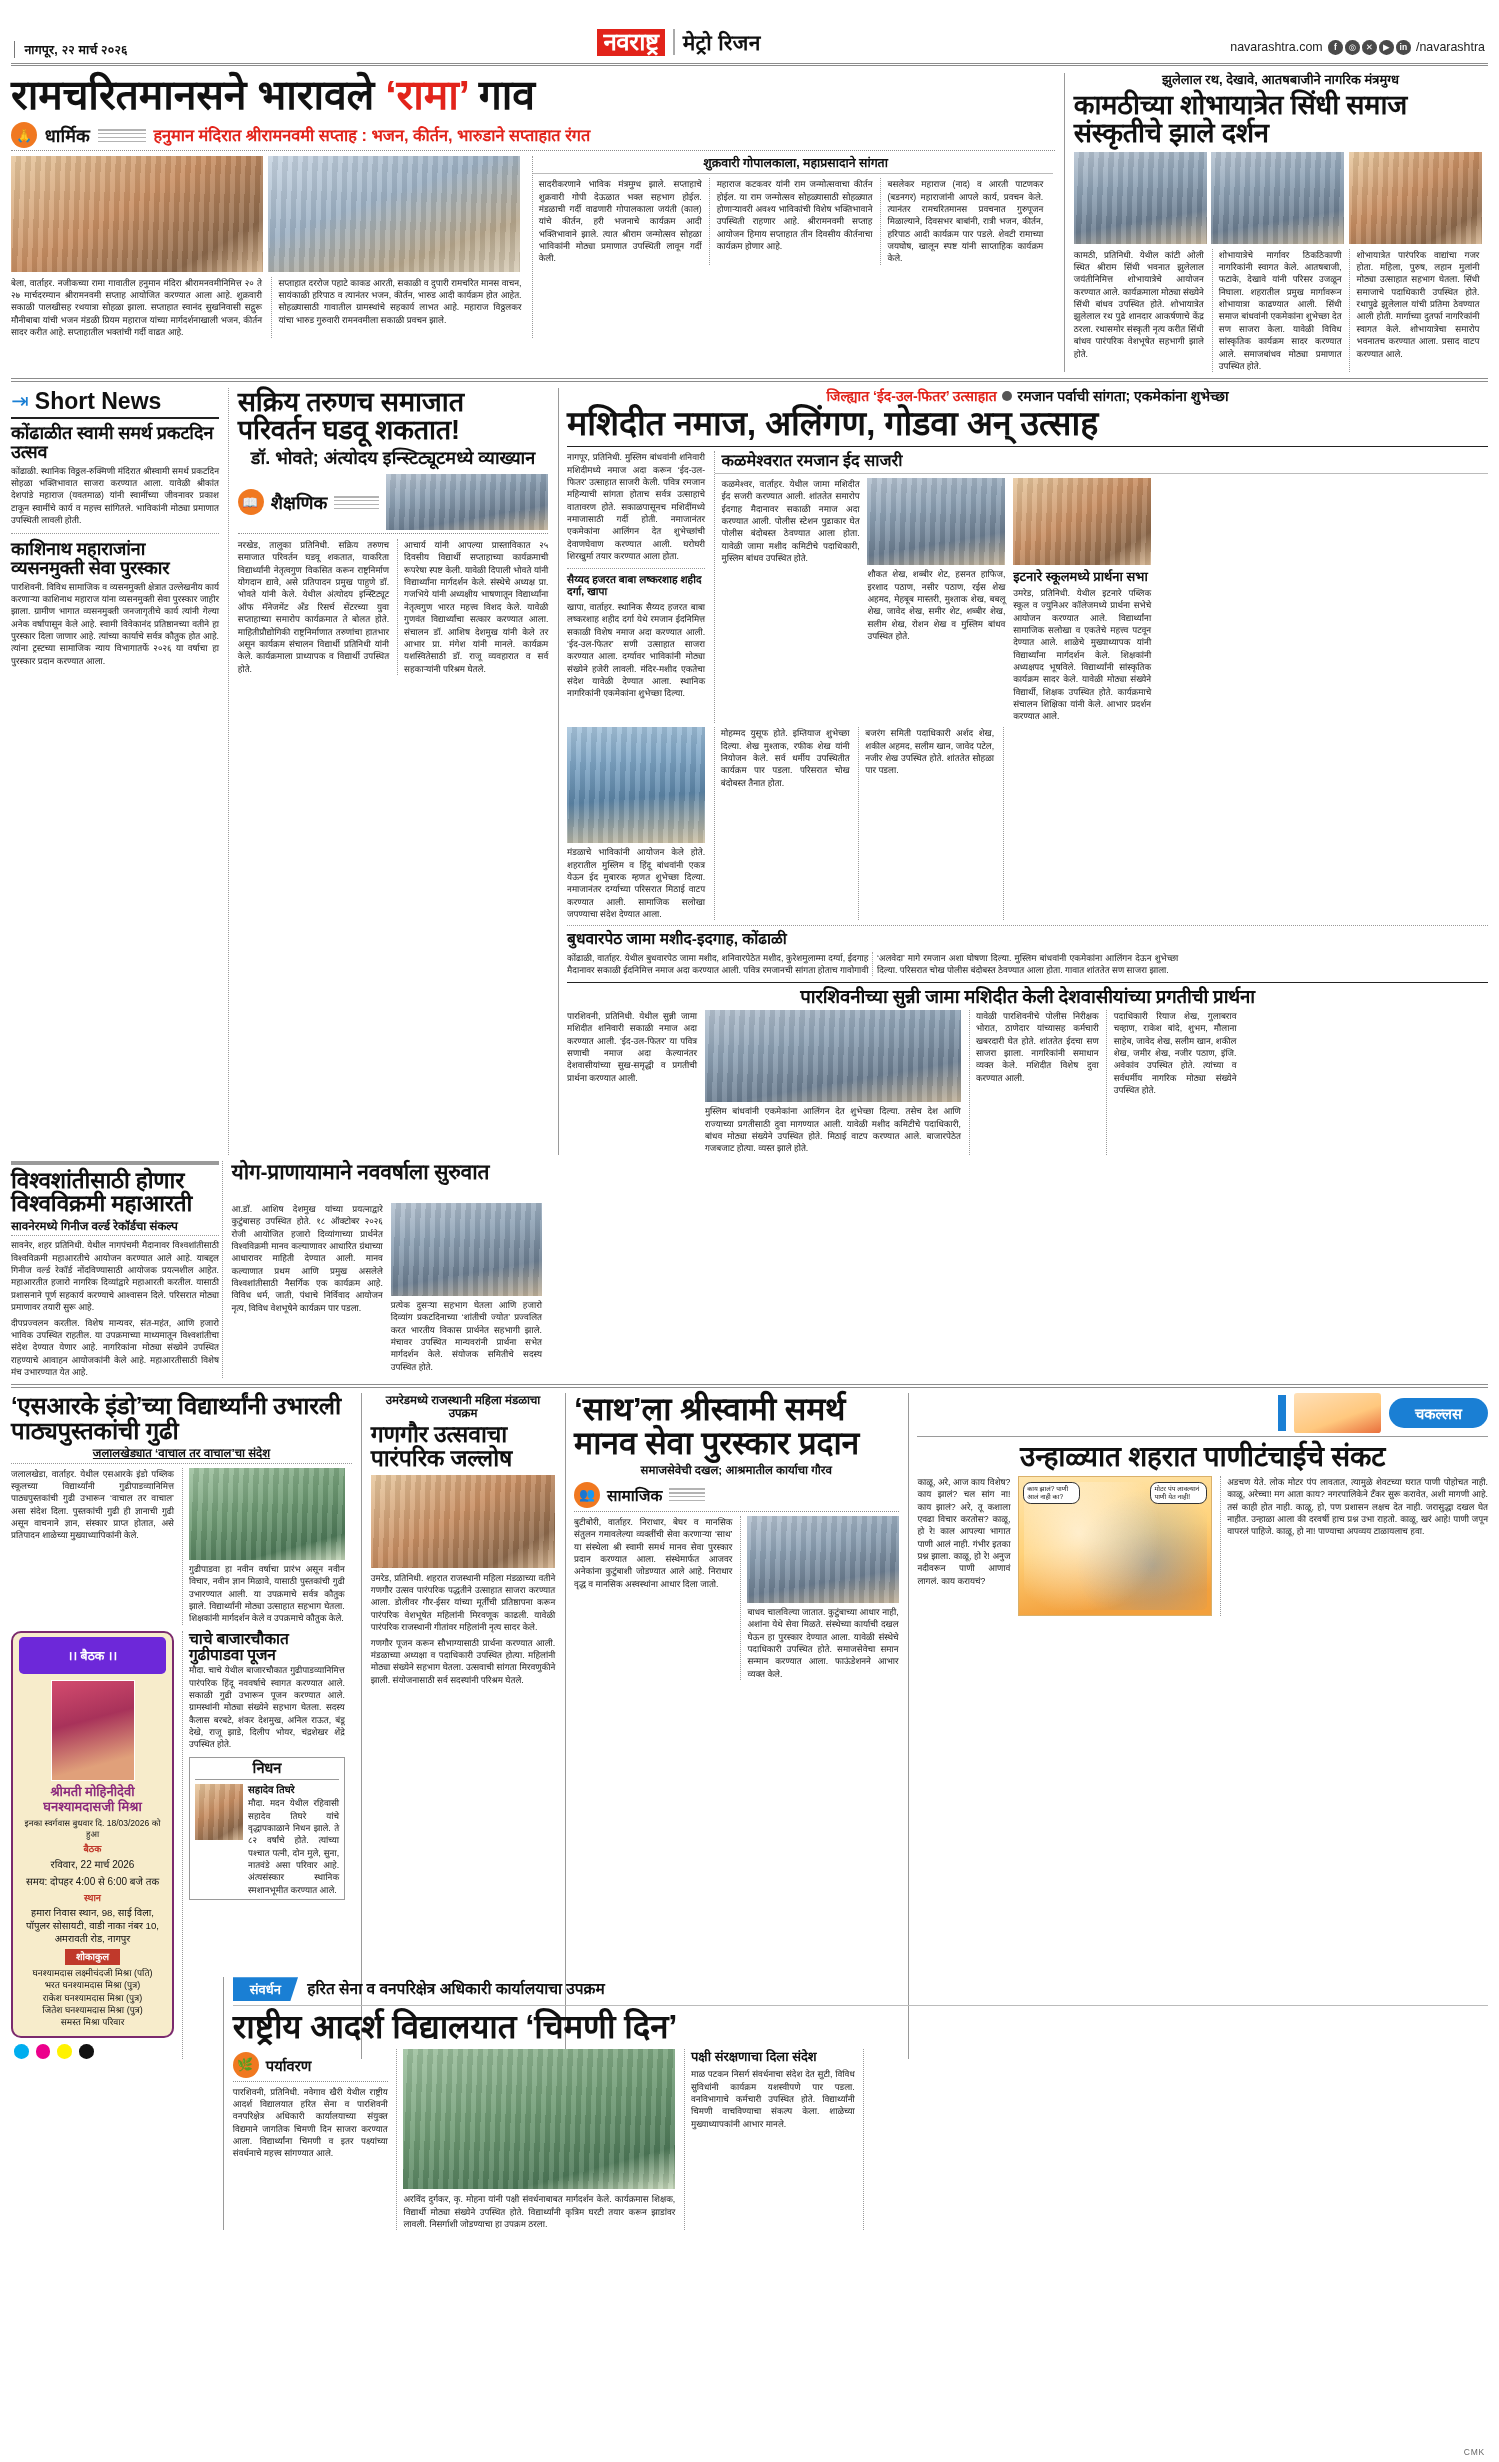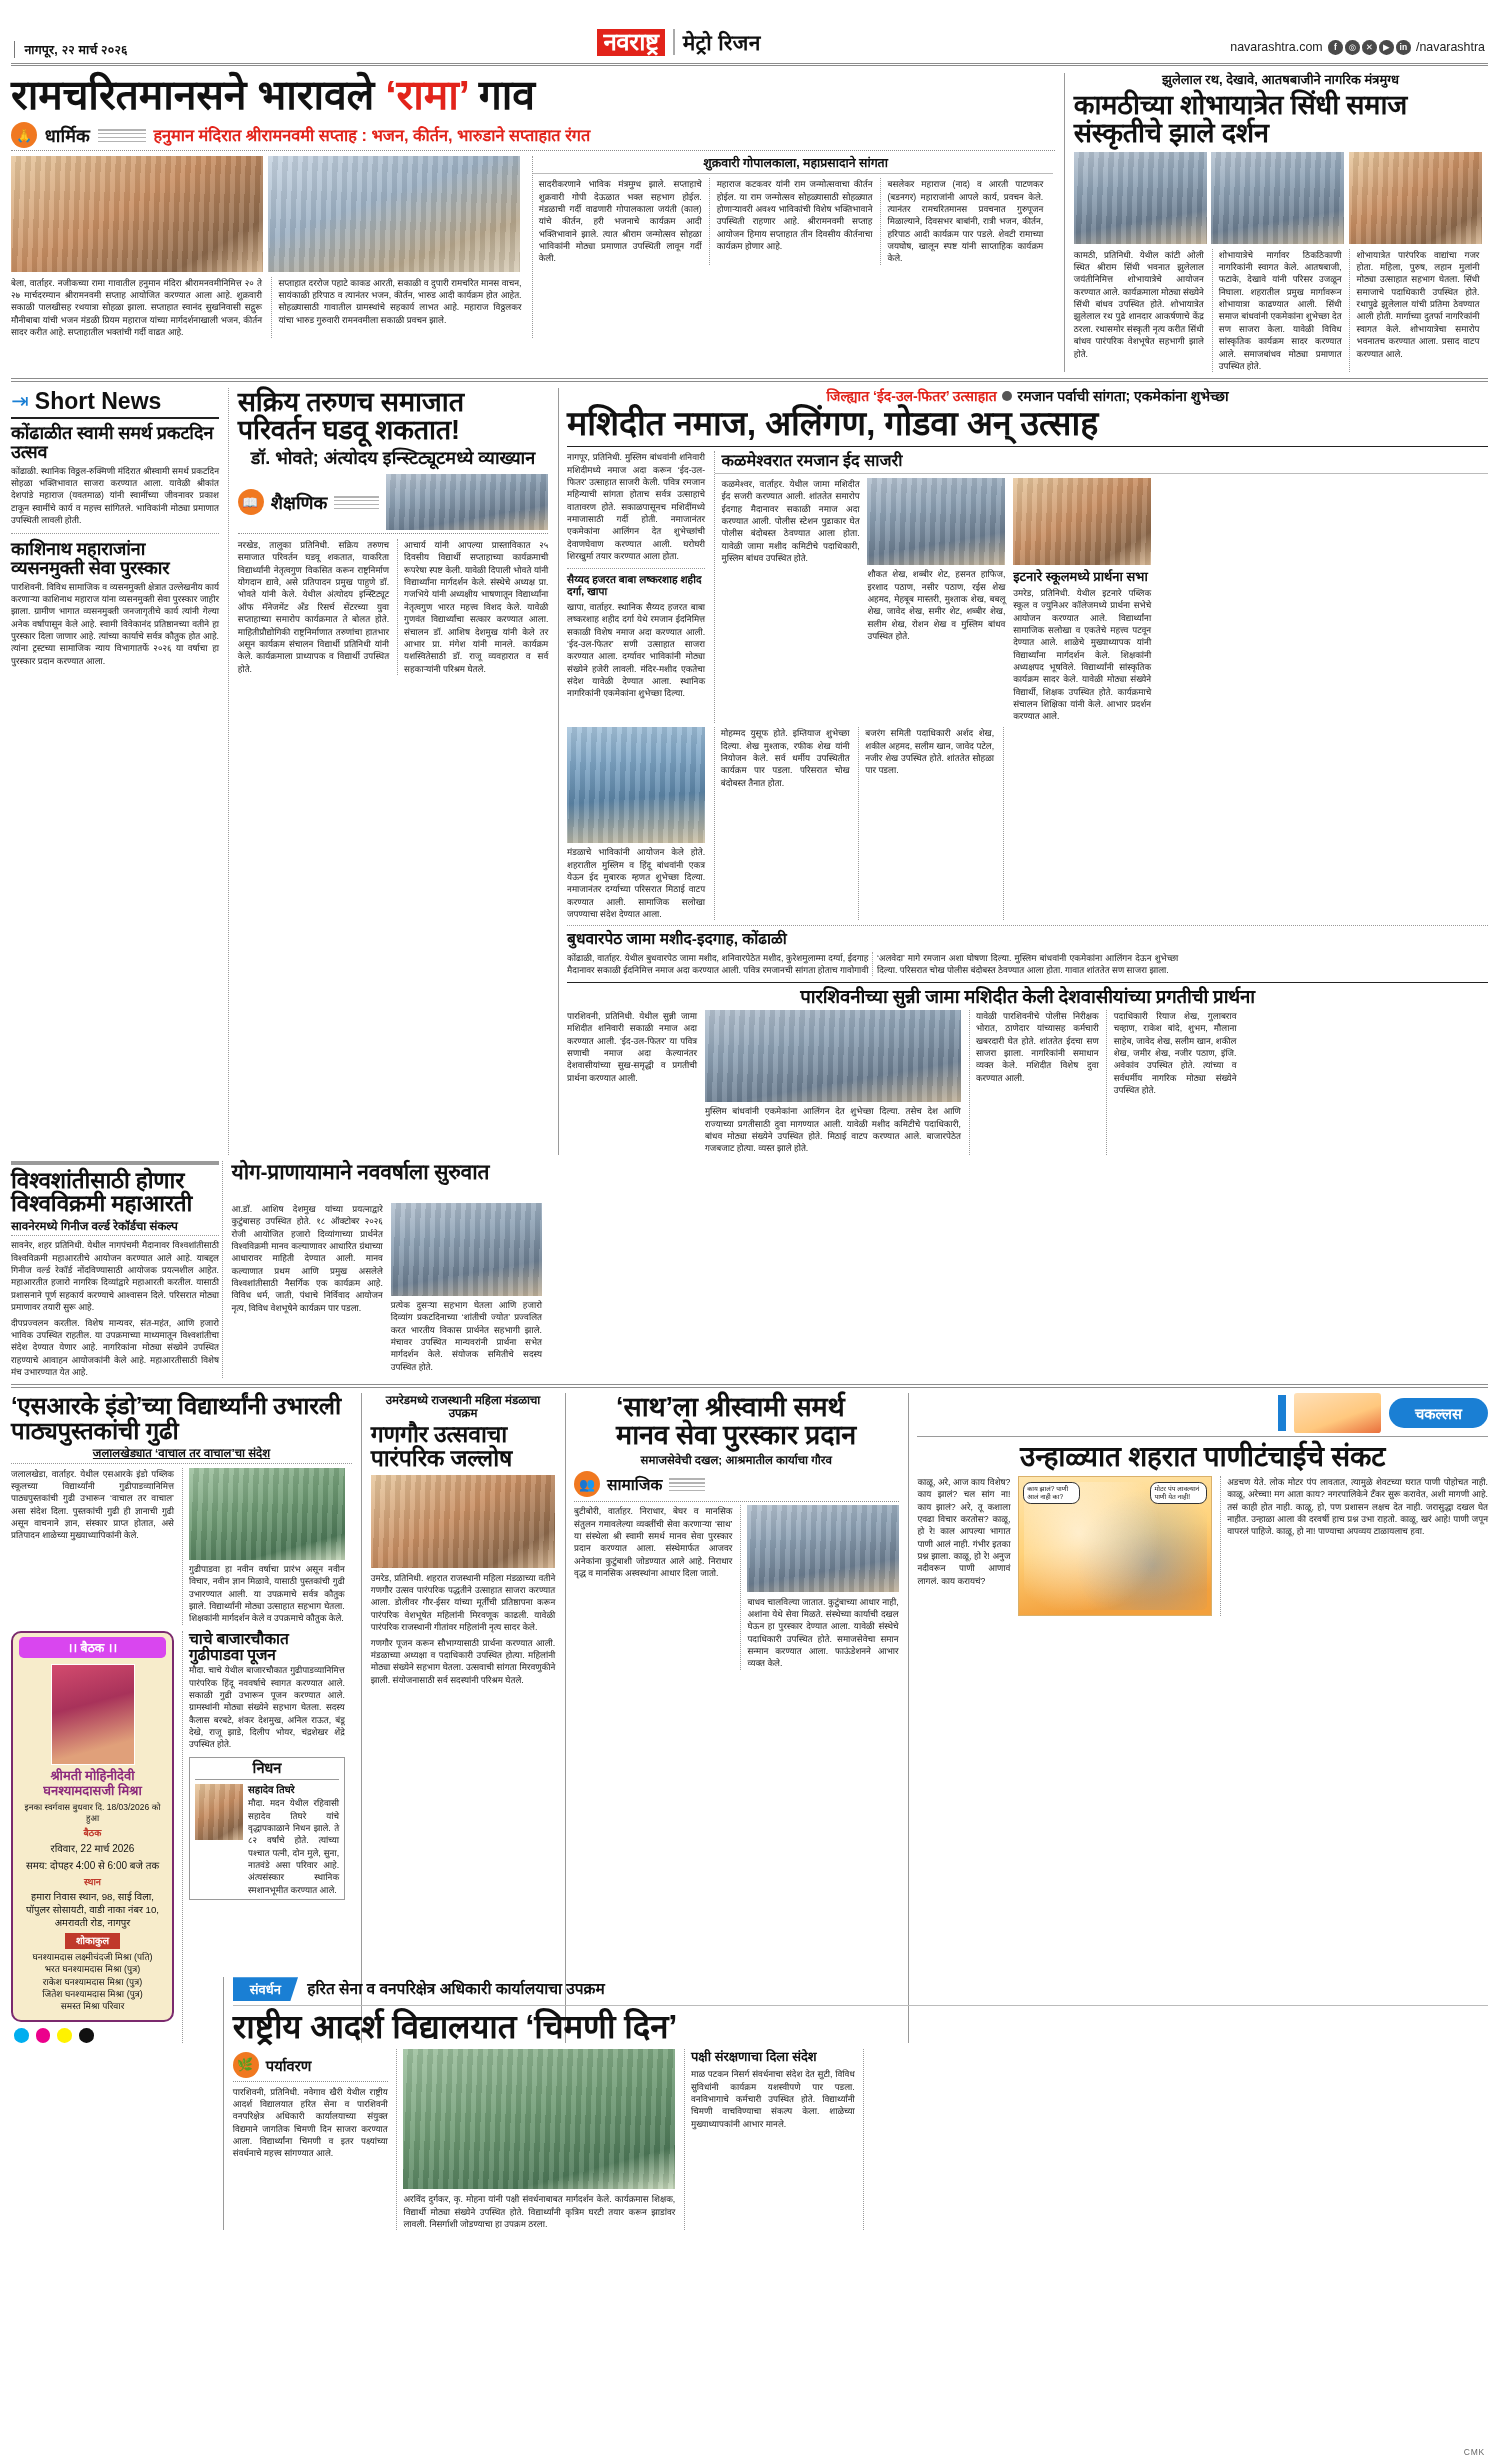--- a/index.html
+++ b/index.html
@@ -51,21 +51,21 @@
 
   .pill-blue { background: #1a7fd4; color: #fff; font-size: 13px; font-weight: 700; padding: 3.1px 17px;
                clip-path: polygon(0 0, 100% 0, 88% 100%, 0% 100%); }
   .pill-round { background: #1a7fd4; color: #fff; font-size: 14.7px; font-weight: 700; padding: 4.7px 26px; border-radius: 17px; }
 
   .hrule-grey { height: 3.9px; background: #9a9a9a; }
   .box { border: 0.8px solid #9a9a9a; }
 
   
   .obit { border: 2.3px solid #7b2a6e; border-radius: 10px; background: #f7eccb; padding: 4.7px 6.2px 7.8px 6.2px; text-align: center; }
-  .obit-top { background: #d946ef; color: #fff; font-size: 12.4px; font-weight: 700; border-radius: 4.7px; padding: 2px 0; }
+  .obit-top { background: #6d28d9; color: #fff; font-size: 12.4px; font-weight: 700; border-radius: 4.7px; padding: 10px 0; }
   .obit-portrait { width: 84px; height: 101px; margin: 5.4px auto 3.9px auto; border: 1.6px solid #fff;
                    background: linear-gradient(165deg,#d34b6e,#a8325a 40%,#e0a07a 80%); }
   .obit-name { color: #8c2a7d; font-size: 13px; font-weight: 700; line-height: 1.15; }
   .obit-line { font-size: 8.5px; margin-top: 2.3px; }
   .obit-div { color: #c0392b; font-size: 9.3px; font-weight: 700; margin: 3.1px 0 1.6px 0; }
   .obit-tag { display: inline-block; background: #c0392b; color: #fff; font-size: 9.7px; font-weight: 700; padding: 1.6px 11px; margin: 3.9px 0 2.3px 0; }
   .obit-fam { font-size: 9px; line-height: 1.35; }
 
   .cmyk { display: flex; gap: 7px; padding: 6.2px 0 0 3.1px; }
   .cmyk span { width: 14.7px; height: 14.7px; border-radius: 50%; display: block; }
@@ -327,21 +327,21 @@
 
     <div style="width:194px; border-left:0.8px solid #9a9a9a; padding-left:8.5px;">
       <div class="kicker" style="font-size:11.6px; text-align:center;">उमरेडमध्ये राजस्थानी महिला मंडळाचा उपक्रम</div>
       <div class="hl" style="font-size:23px; margin-top:2.3px;">गणगौर उत्सवाचा पारंपरिक जल्लोष</div>
       <div class="photo warm" style="height:93px; margin-top:4.7px;"></div>
       <p class="body-txt" style="margin-top:3.9px;">उमरेड, प्रतिनिधी. शहरात राजस्थानी महिला मंडळाच्या वतीने गणगौर उत्सव पारंपरिक पद्धतीने उत्साहात साजरा करण्यात आला. डोलीवर गौर-ईसर यांच्या मूर्तींची प्रतिष्ठापना करून पारंपरिक वेशभूषेत महिलांनी मिरवणूक काढली. यावेळी पारंपरिक राजस्थानी गीतांवर महिलांनी नृत्य सादर केले.</p>
       <p class="body-txt" style="margin-top:3.1px;">गणगौर पूजन करून सौभाग्यासाठी प्रार्थना करण्यात आली. मंडळाच्या अध्यक्षा व पदाधिकारी उपस्थित होत्या. महिलांनी मोठ्या संख्येने सहभाग घेतला. उत्सवाची सांगता मिरवणुकीने झाली. संयोजनासाठी सर्व सदस्यांनी परिश्रम घेतले.</p>
     </div>
 
     <div style="width:334px; border-left:0.8px solid #9a9a9a; padding-left:8.5px;">
-      <div class="hl" style="font-size:27px;margin-left:42px;">‘साथ’ला श्रीस्वामी समर्थ मानव सेवा पुरस्कार प्रदान</div>
+      <div class="hl" style="font-size:32px;">‘साथ’ला श्रीस्वामी समर्थ मानव सेवा पुरस्कार प्रदान</div>
       <div class="kicker" style="font-size:11.6px; text-align:center; padding:3.1px 0;">समाजसेवेची दखल; आश्रमातील कार्याचा गौरव</div>
       <div class="badge-row">
         <span class="badge-ico orange">👥</span>
         <span class="badge-txt" style="font-size:15.5px;">सामाजिक</span>
         <span class="badge-lines" style="flex:0 0 36px;"></span>
       </div>
       <div style="display:flex; gap:7.8px; margin-top:3.9px;">
         <p class="body-txt" style="width:159px;">बुटीबोरी, वार्ताहर. निराधार, बेघर व मानसिक संतुलन गमावलेल्या व्यक्तींची सेवा करणाऱ्या ‘साथ’ या संस्थेला श्री स्वामी समर्थ मानव सेवा पुरस्कार प्रदान करण्यात आला. संस्थेमार्फत आजवर अनेकांना कुटुंबाशी जोडण्यात आले आहे. निराधार वृद्ध व मानसिक अस्वस्थांना आधार दिला जातो.</p>
         <div style="width:159px;" class="col-rule">
           <div class="photo group" style="height:87px; margin-left:6.2px;"></div>

